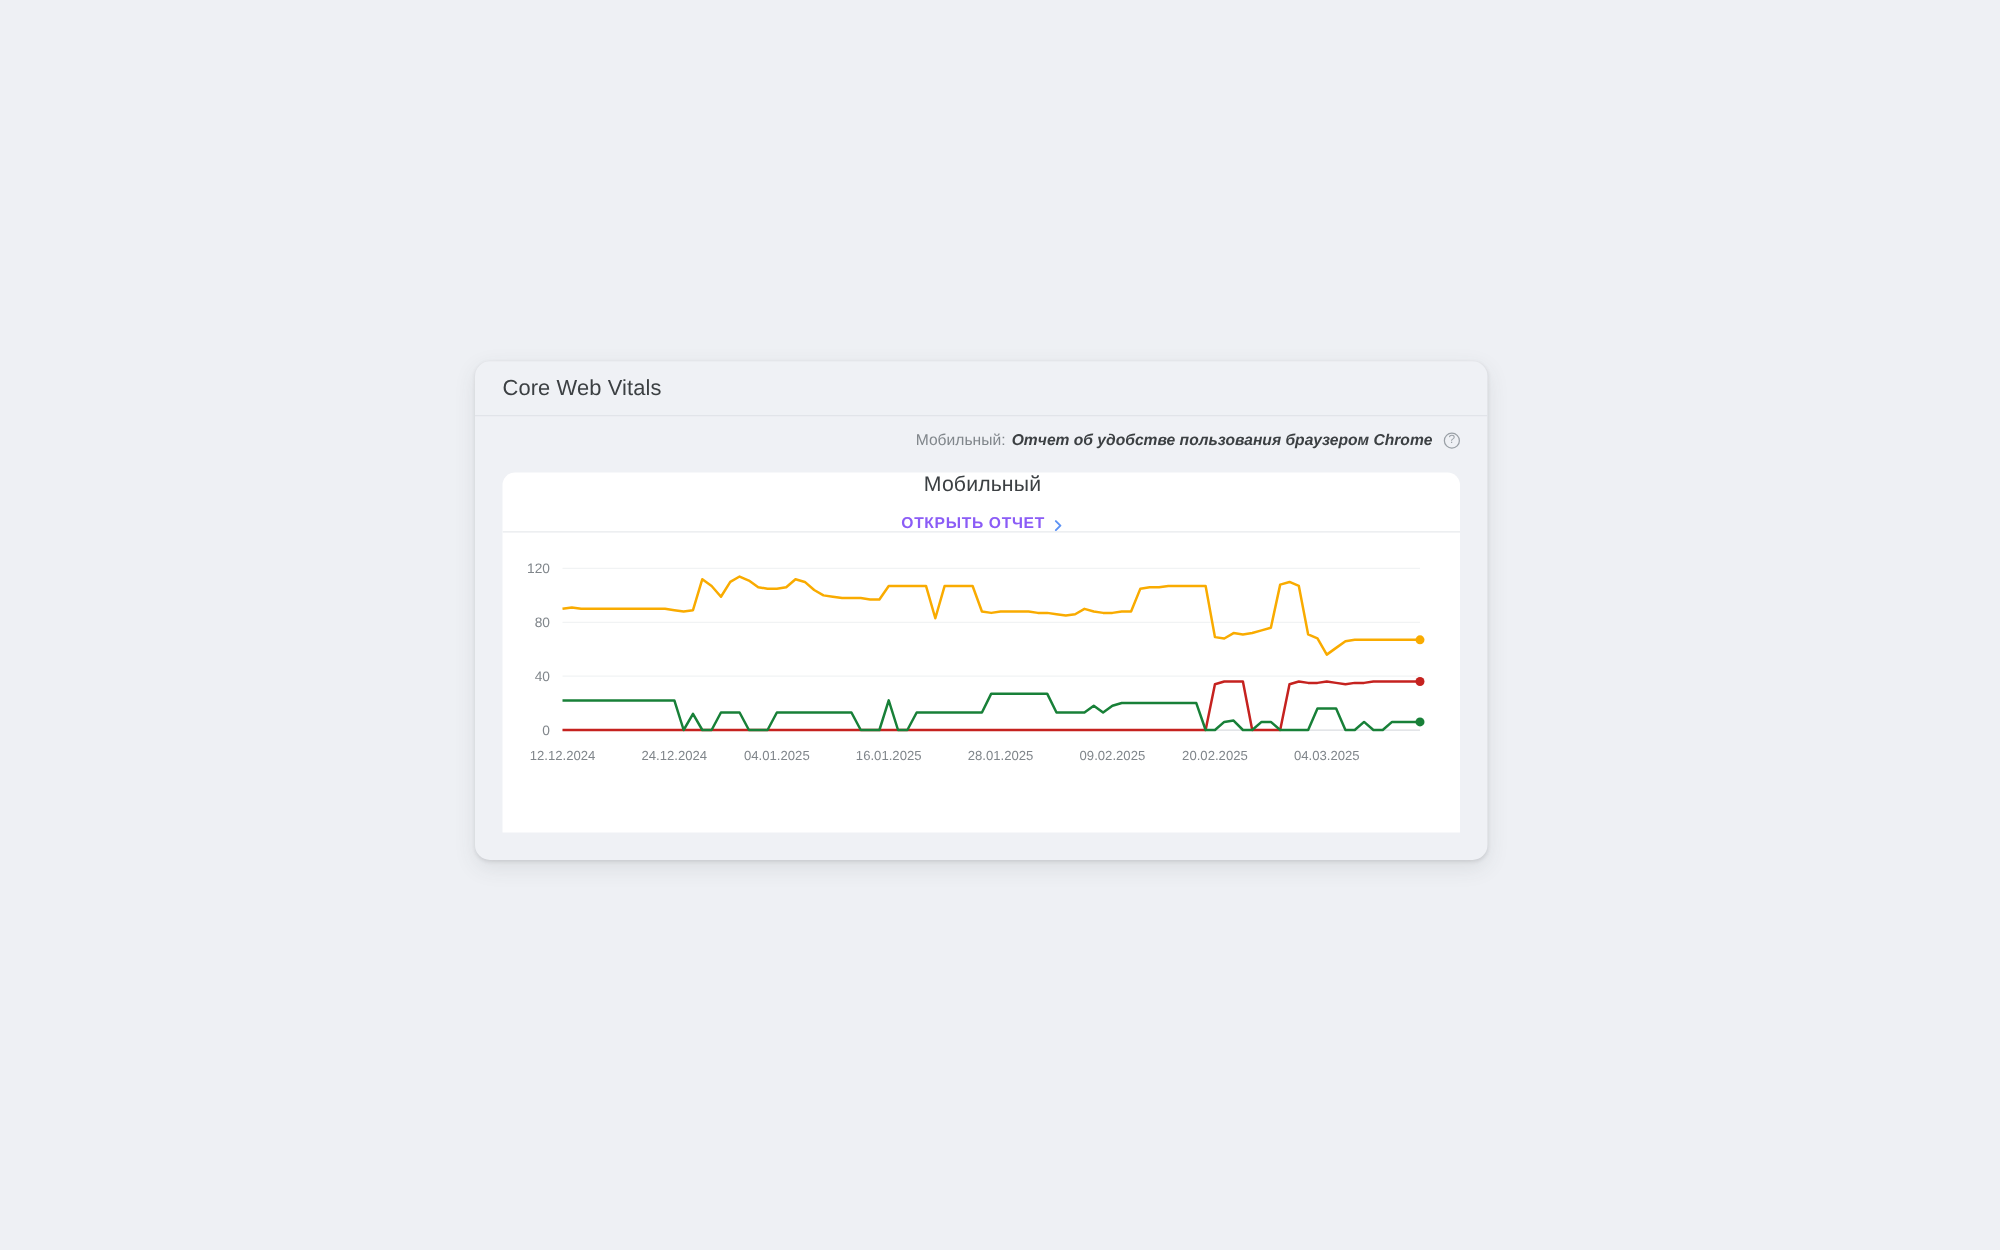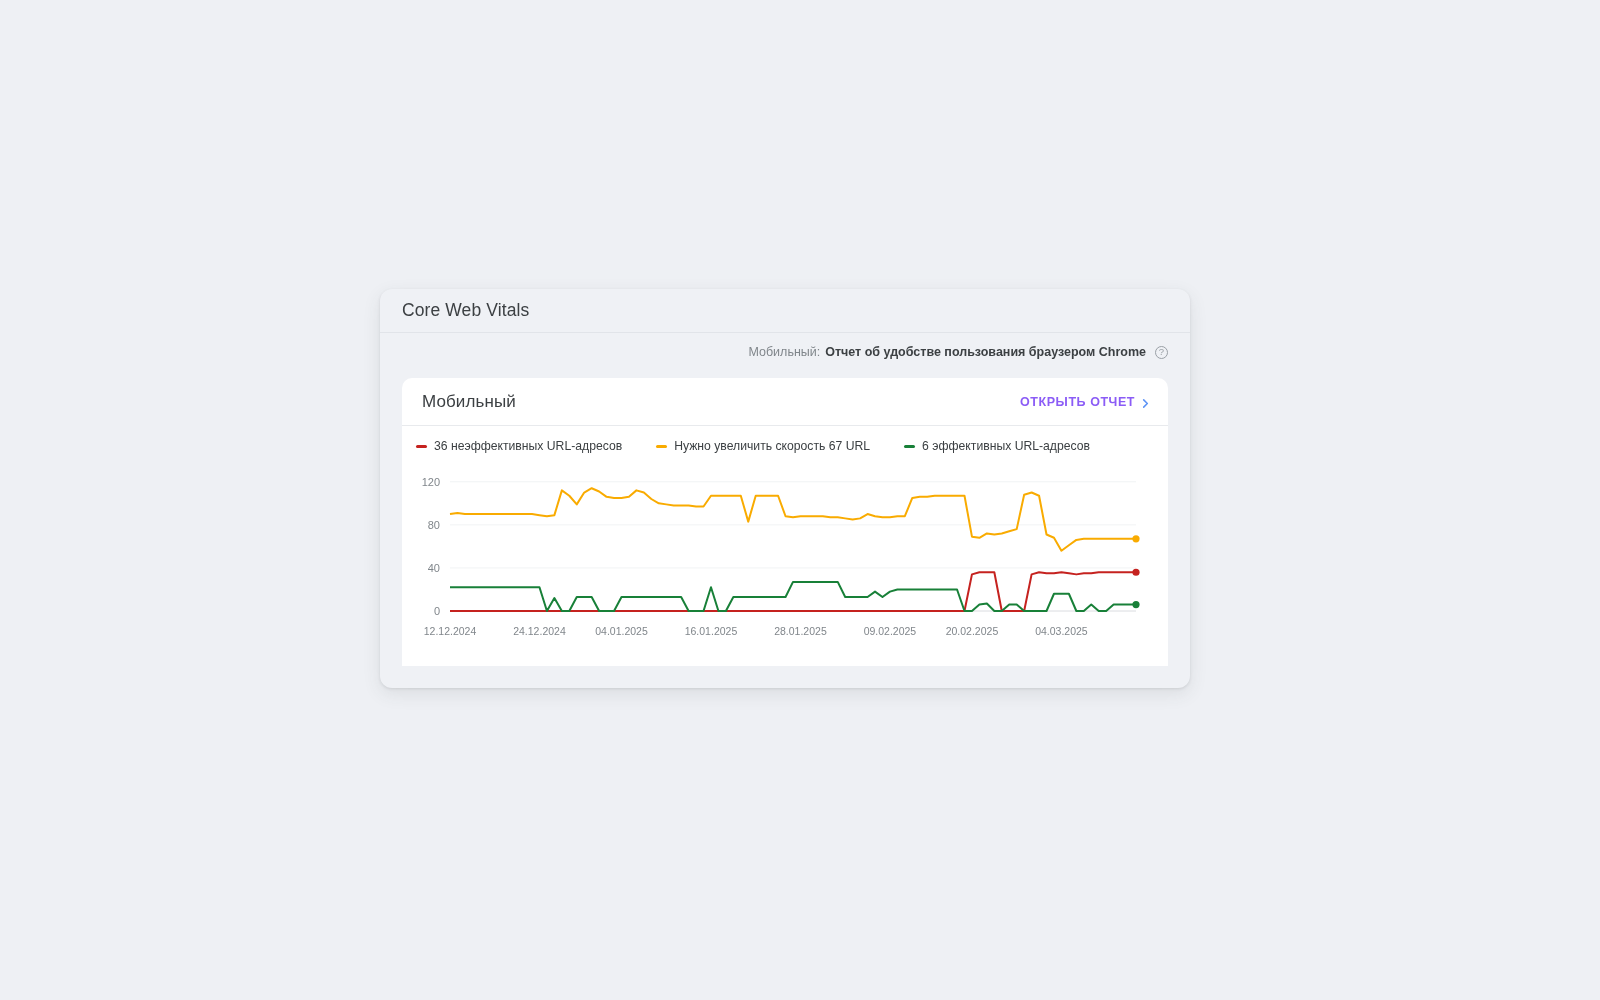--- a/index.html
+++ b/index.html
@@ -33,21 +33,21 @@
   }
 
   
   .source-row {
     height: 38px;
     display: flex; align-items: center; justify-content: flex-end;
     padding: 0 22px 0 0;
     gap: 5px;
   }
   .source-label { font-size: 12.5px; color: #80868b; }
-  .source-value { font-size: 12.5px; color: #3c4043; font-weight: bold; }
+  .source-value { font-size: 12.5px; color: #3c4043; font-weight: bold; font-style: italic; }
   .help-icon {
     width: 13px; height: 13px;
     border: 1.2px solid #9aa0a6;
     border-radius: 50%;
     display: inline-flex; align-items: center; justify-content: center;
     font-size: 9.5px; color: #9aa0a6; line-height: 1;
     margin-left: 4px;
     cursor: pointer;
     font-family: "Liberation Sans", sans-serif;
   }
@@ -59,20 +59,21 @@
     width: 766px; height: 288px;
     background: #ffffff;
     border-radius: 10px 10px 0 0;
     overflow: hidden;
   }
   .panel-head {
     height: 48px;
     padding: 0 18px 0 20px;
     display: flex; align-items: center; justify-content: space-between;
     border-bottom: 1px solid #e8eaed;
+    flex-direction: column;
   }
   .panel-title { font-size: 17px; color: #3c4043; letter-spacing: .1px; }
   .open-report {
     display: inline-flex; align-items: center; gap: 6px;
     color: #8b5cf6;
     font-size: 12.5px;
     font-weight: bold;
     letter-spacing: .55px;
     cursor: pointer;
     text-transform: uppercase;
@@ -120,34 +121,20 @@
         <div class="open-report">
           <span>ОТКРЫТЬ ОТЧЕТ</span>
           <span class="chev">
             <svg width="9" height="9" viewBox="0 0 10 10" aria-hidden="true">
               <path d="M3 1 L7 5 L3 9" fill="none" stroke="#5d93f5" stroke-width="1.7" stroke-linecap="round" stroke-linejoin="round"></path>
             </svg>
           </span>
         </div>
       </div>
 
-      <div class="legend" id="legend">
-          <div class="legend-item">
-            <span class="legend-dash" style="background: rgb(197, 34, 31);"></span>
-            <span class="legend-text">36 неэффективных URL-адресов</span>
-          </div>
-          <div class="legend-item">
-            <span class="legend-dash" style="background: rgb(249, 171, 0);"></span>
-            <span class="legend-text">Нужно увеличить скорость 67 URL</span>
-          </div>
-          <div class="legend-item">
-            <span class="legend-dash" style="background: rgb(24, 128, 56);"></span>
-            <span class="legend-text">6 эффективных URL-адресов</span>
-          </div>
-        </div>
 
       <div class="chart-wrap">
         <svg class="chart" id="chart" width="760" height="180" viewBox="0 0 760 180">
             <line x1="48" y1="148" x2="734" y2="148" stroke="#dadce0" stroke-width="1"></line>
             <text x="38" y="152" text-anchor="end" class="ytick">0</text>
             <line x1="48" y1="104.92307692307692" x2="734" y2="104.92307692307692" stroke="#f1f3f4" stroke-width="1"></line>
             <text x="38" y="108.92307692307692" text-anchor="end" class="ytick">40</text>
             <line x1="48" y1="61.84615384615384" x2="734" y2="61.84615384615384" stroke="#f1f3f4" stroke-width="1"></line>
             <text x="38" y="65.84615384615384" text-anchor="end" class="ytick">80</text>
             <line x1="48" y1="18.769230769230774" x2="734" y2="18.769230769230774" stroke="#f1f3f4" stroke-width="1"></line>

